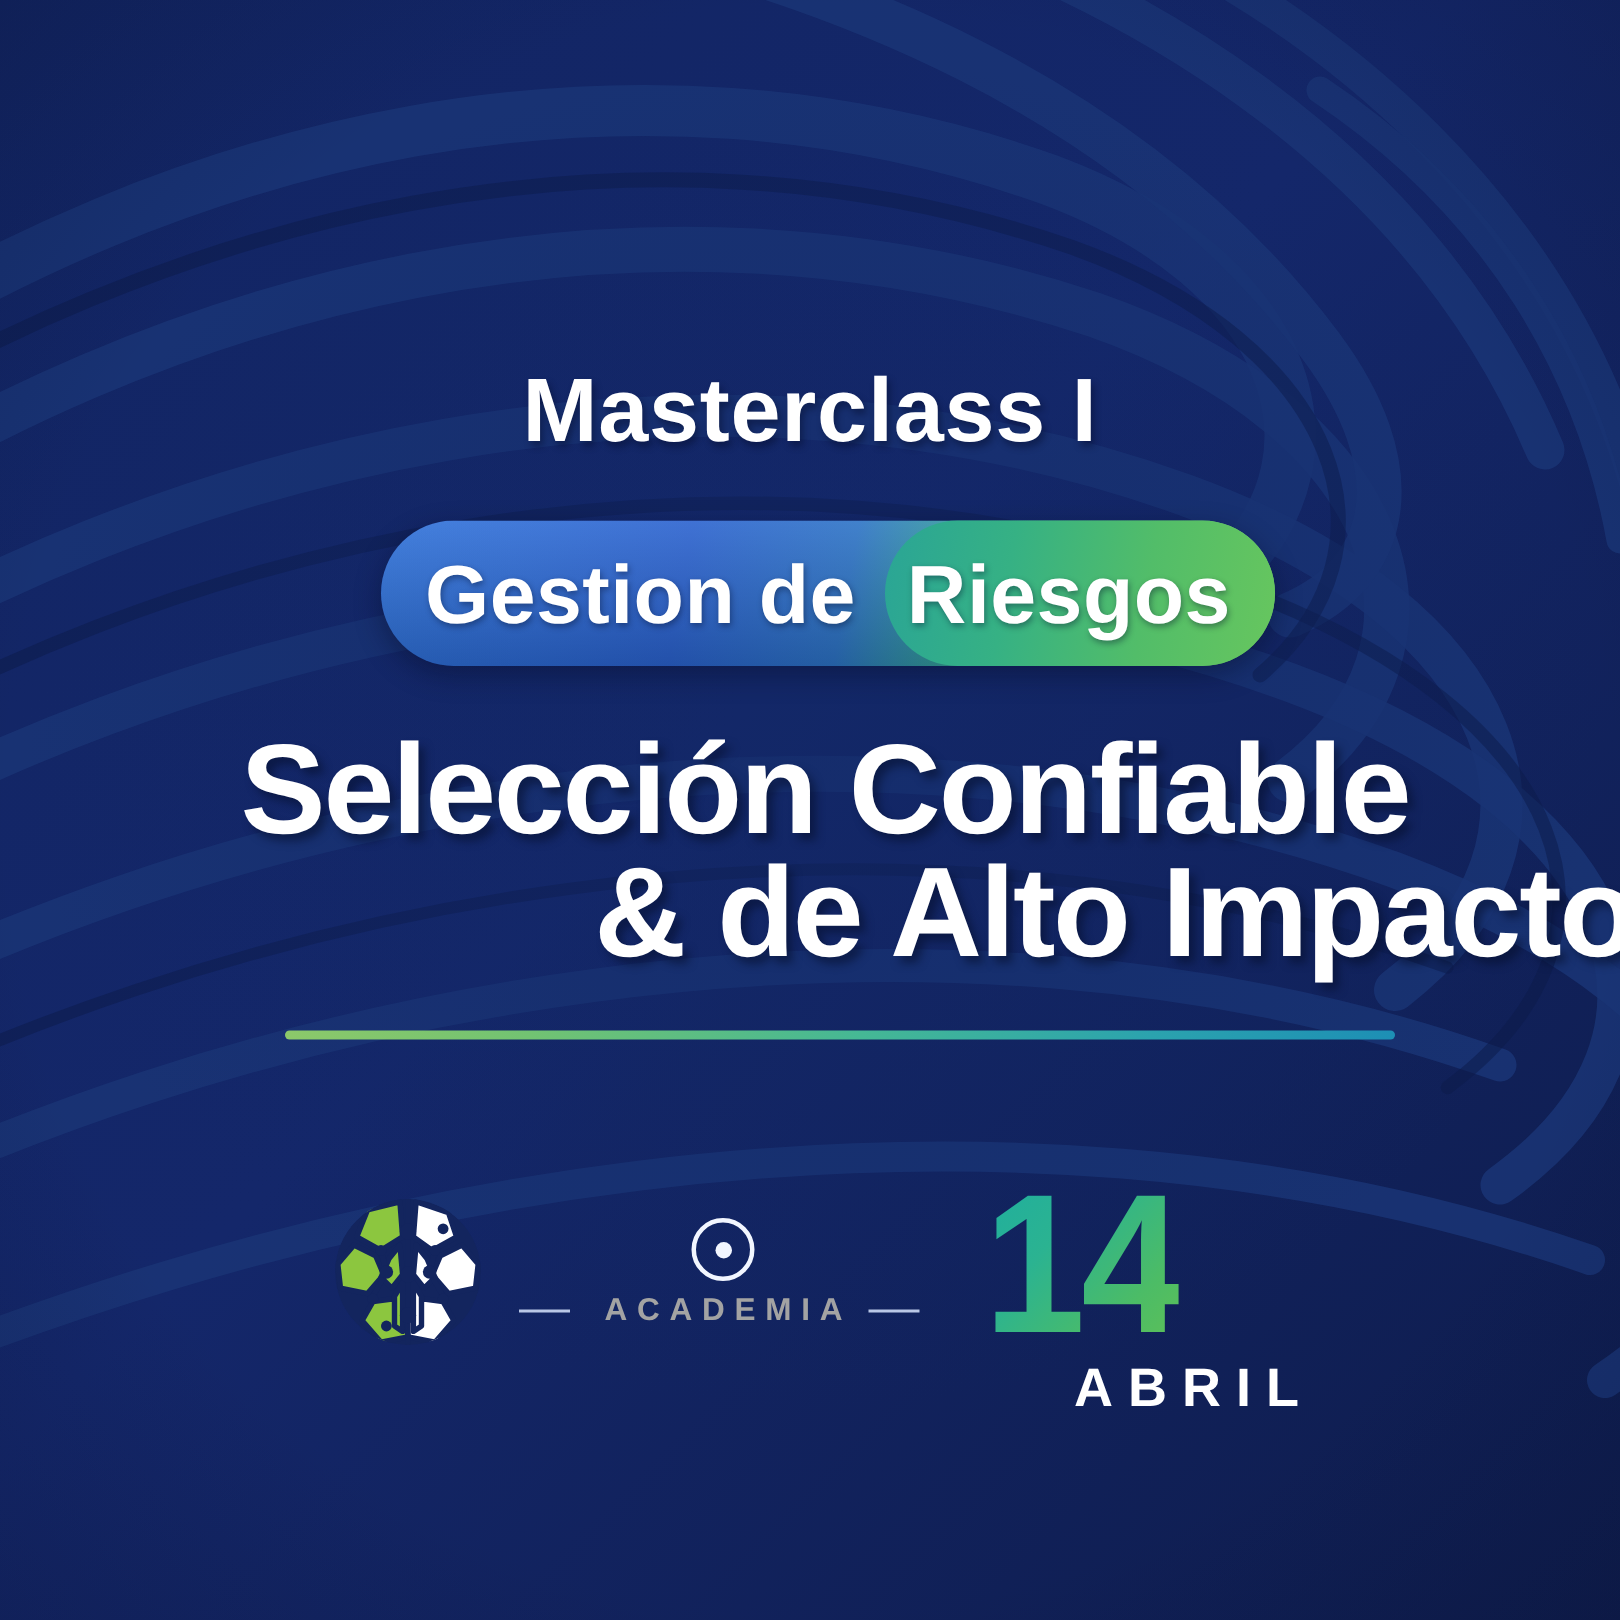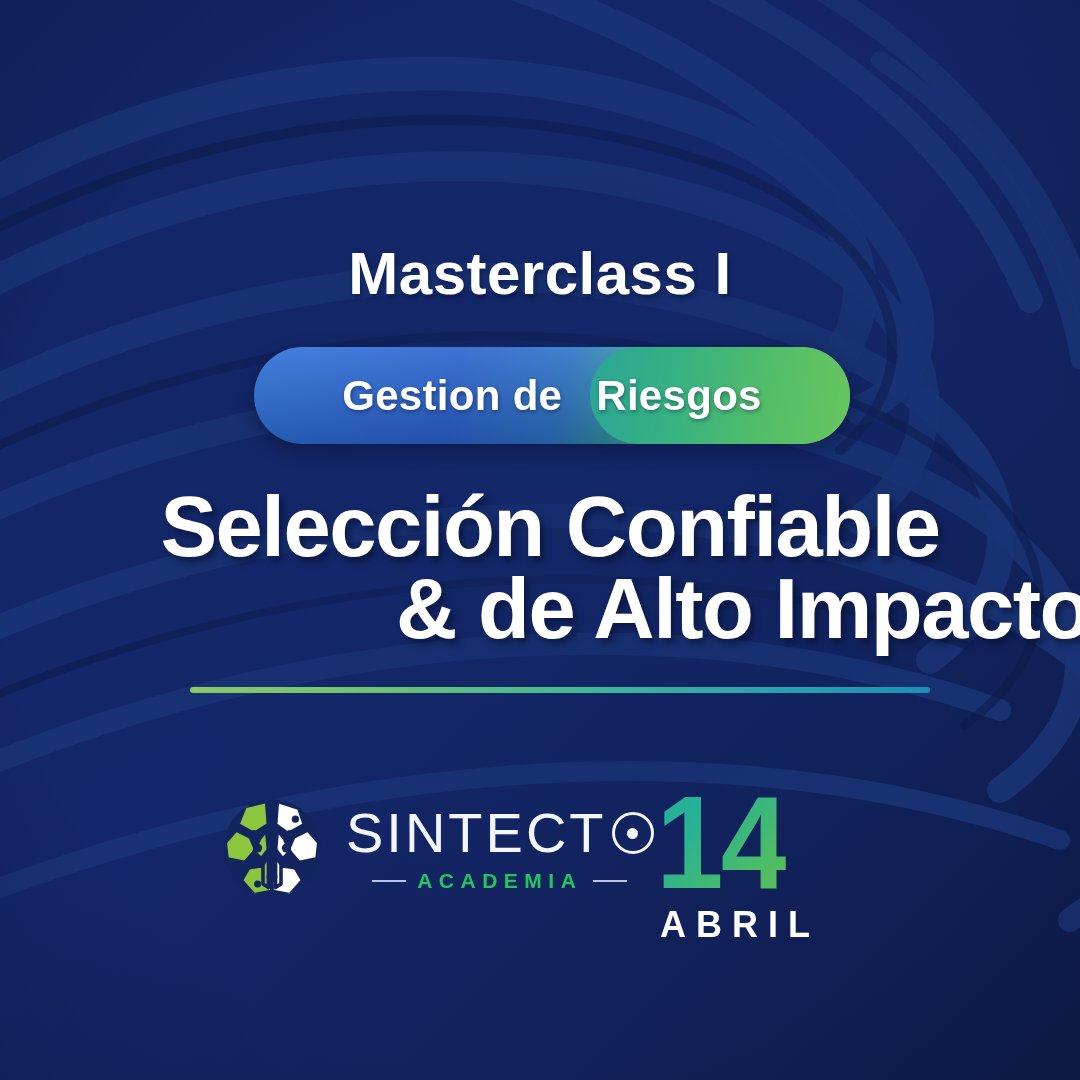--- a/index.html
+++ b/index.html
@@ -82,21 +82,21 @@
     background: linear-gradient(100deg, #2aa596 0%, #36b184 32%, #52bd69 66%, #67c65e 100%);
   }
   .pill-text {
     position: absolute;
     inset: 0;
     display: flex;
     align-items: center;
     justify-content: center;
     gap: 0;
     color: #ffffff;
-    font-size: 42px;
+    font-size: 55px;
     font-weight: bold;
     letter-spacing: 0.3px;
     white-space: nowrap;
     text-shadow: 1px 2px 4px rgba(6,14,42,0.40);
   }
   .pill-text .seg2 { margin-left: 34px; }
 
   
   .headline {
     position: absolute;
@@ -185,25 +185,26 @@
     width: 100%;
     justify-content: center;
   }
   .logo-sub .dash {
     height: 2px;
     width: 34px;
     background: #b9c7e6;
     display: block;
   }
   .logo-sub .txt {
-    color: #22c55e;
+    color: #a3a3a3;
     font-size: 21px;
     font-weight: bold;
     letter-spacing: 6.5px;
     line-height: 1;
+    margin-left: 12px;
   }
 
   
   .date-block {
     position: absolute;
     left: 656px;
     top: 0;
     width: 220px;
     text-align: left;
   }
@@ -216,26 +217,27 @@
     -webkit-background-clip: text;
     background-clip: text;
     color: transparent;
     -webkit-text-fill-color: transparent;
     transform: scaleX(0.92);
     transform-origin: left center;
     display: inline-block;
   }
   .date-month {
     margin-top: 8px;
-    margin-left: 4px;
+    margin-left: 14px;
     color: #ffffff;
     font-size: 36px;
     font-weight: bold;
     letter-spacing: 10px;
     line-height: 1;
+    text-align: right;
   }
 </style>
 </head>
 <body>
 
 <div id="canvas">
 
   <svg id="bg-pattern" viewBox="0 0 1080 1080" preserveAspectRatio="none" aria-hidden="true">
     <defs>
       <linearGradient id="bgGrad" x1="0" y1="0" x2="1" y2="1">
@@ -333,21 +335,20 @@
             </g>
             <g fill="#13255e">
               <circle cx="86" cy="28" r="4"></circle>
               <circle cx="44" cy="100" r="4"></circle>
             </g>
           </g>
         </svg>
 
         <div class="logo-words">
           <div class="logo-name">
-            <span>SINTECT</span>
             <span class="o-dot">
               <i></i>
                 <b></b>
             </span>
           </div>
           <div class="logo-sub">
             <span class="dash"></span>
             <span class="txt">ACADEMIA</span>
             <span class="dash"></span>
           </div>

